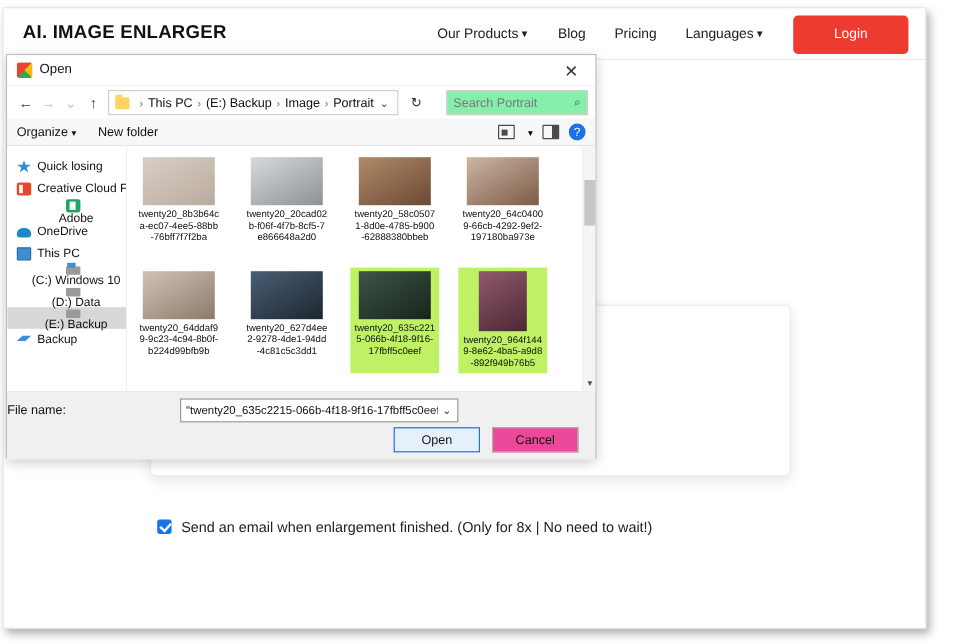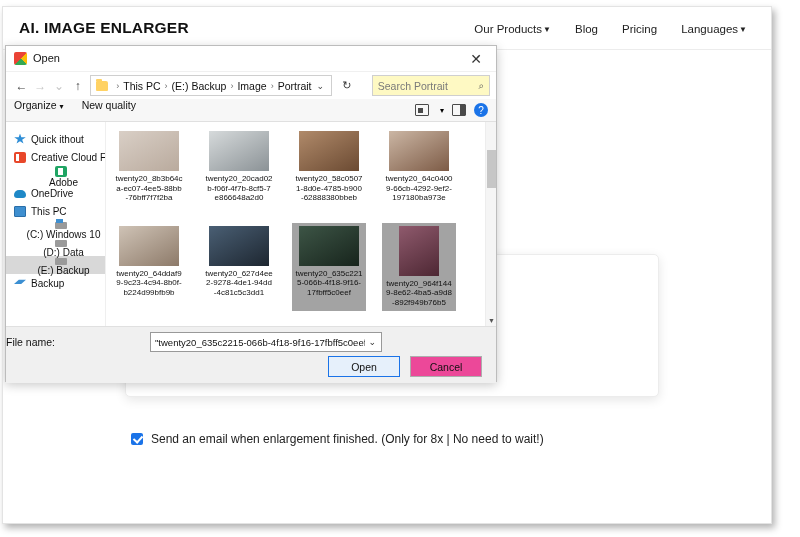--- a/index.html
+++ b/index.html
@@ -135,30 +135,30 @@
   }
   .crumb { font-size:10.5px; color:#111; white-space:nowrap; cursor:pointer; }
   .crumb-sep { font-size:9px; color:#6d6d6d; margin:0 4px; }
   #addr-caret { margin-left:auto; font-size:9px; color:#444; padding:0 5px; cursor:pointer; }
   #refresh-btn {
     width:21px; height:21px; display:flex; align-items:center; justify-content:center;
     font-size:11px; color:#333; cursor:pointer;
   }
   #search-box {
     width:125px; height:21px; margin-left:15px;
-    border:1px solid #cfcfcf; background:#fef9c3;
+    border:1px solid #cfcfcf; background:#86efac;
     display:flex; align-items:center; padding:0 5px; cursor:text;
   }
   #search-ph { font-size:10.5px; color:#7a7a7a; flex:1; }
   #search-icon { font-size:10px; color:#555; }
 
   #dlg-toolbar {
     position:relative; height:23px; background:#f7f7f7;
     border-bottom:1px solid #e0e0e0;
-    display:flex; padding:0 8px;
+    display:flex; align-items:center; padding:0 8px;
   }
   .tb-item { font-size:10.5px; color:#111; margin-right:18px; cursor:pointer; white-space:nowrap; }
   .tb-caret { font-size:8px; margin-left:3px; }
   .tb-right { margin-left:auto; display:flex; align-items:center; gap:8px; }
   .tb-ico {
     width:14px; height:12px; border:1px solid #4a4a4a; border-radius:1px;
     position:relative; cursor:pointer;
   }
   #ico-view:after {
     content:""; position:absolute; left:2px; top:3px; width:5px; height:5px;
@@ -213,21 +213,21 @@
   }
   #file-grid {
     display:flex; flex-wrap:wrap; gap:16px;
     width:368px;
   }
   .file-cell {
     width:74px; padding:3px 1px 4px 1px;
     display:flex; flex-direction:column; align-items:center;
     cursor:pointer;
   }
-  .file-cell.selected { background:#a3a3a3; }
+  .file-cell.selected { background:#bef264; }
   .thumb {
     width:60px; height:40px; margin-bottom:3px;
     background:#c9c9c9; background-size:cover; background-position:center;
     flex:none;
   }
   .thumb.tall { width:40px; height:50px; }
   .fname {
     font-size:8px; line-height:9.5px; color:#111;
     text-align:center; word-break:break-all; width:68px;
   }
@@ -283,20 +283,21 @@
     <div id="brand">AI. IMAGE ENLARGER</div>
     <div id="nav">
       <div class="nav-link">
         <span>Our Products</span><span class="caret">▼</span>
       </div>
       <div class="nav-link">Blog</div>
       <div class="nav-link">Pricing</div>
       <div class="nav-link">
         <span>Languages</span><span class="caret">▼</span>
       </div>
+      <div id="login-btn">Login</div>
     </div>
   </div>
 
   <div id="hero-title">ger</div>
   <div id="hero-sub1">ithout losing quality.</div>
   <div id="hero-sub2">By AI Here.</div>
   <div id="drop-card"></div>
 
   <div id="email-row">
     <div id="email-check"></div>
@@ -335,36 +336,36 @@
       <div id="search-box">
         <span id="search-ph">Search Portrait</span>
         <span id="search-icon">⌕</span>
       </div>
     </div>
 
     <div id="dlg-toolbar">
       <div class="tb-item">
         <span>Organize</span><span class="tb-caret">▾</span>
       </div>
-      <div class="tb-item">New quality</div>
+      <div class="tb-item">New folder</div>
       <div class="tb-right">
         <div class="tb-ico" id="ico-view"></div>
         <div class="tb-caret" style="font-size:8px;cursor:pointer;">▾</div>
         <div class="tb-ico" id="ico-pane"></div>
         <div id="ico-help">?</div>
       </div>
     </div>
 
     <div id="dlg-body">
 
       <div id="dlg-sidebar">
 
       <div class="nav-item">
             <span class="ni-ico ic-star"></span>
-            <span>Quick ithout</span>
+            <span>Quick losing</span>
           </div>
           <div class="nav-item">
             <span class="ni-ico ic-ccf"></span>
             <span>Creative Cloud Files</span>
           </div>
           <div class="nav-item indent">
             <span class="ni-ico ic-adobe"></span>
             <span>Adobe</span>
           </div>
           <div class="nav-item">

